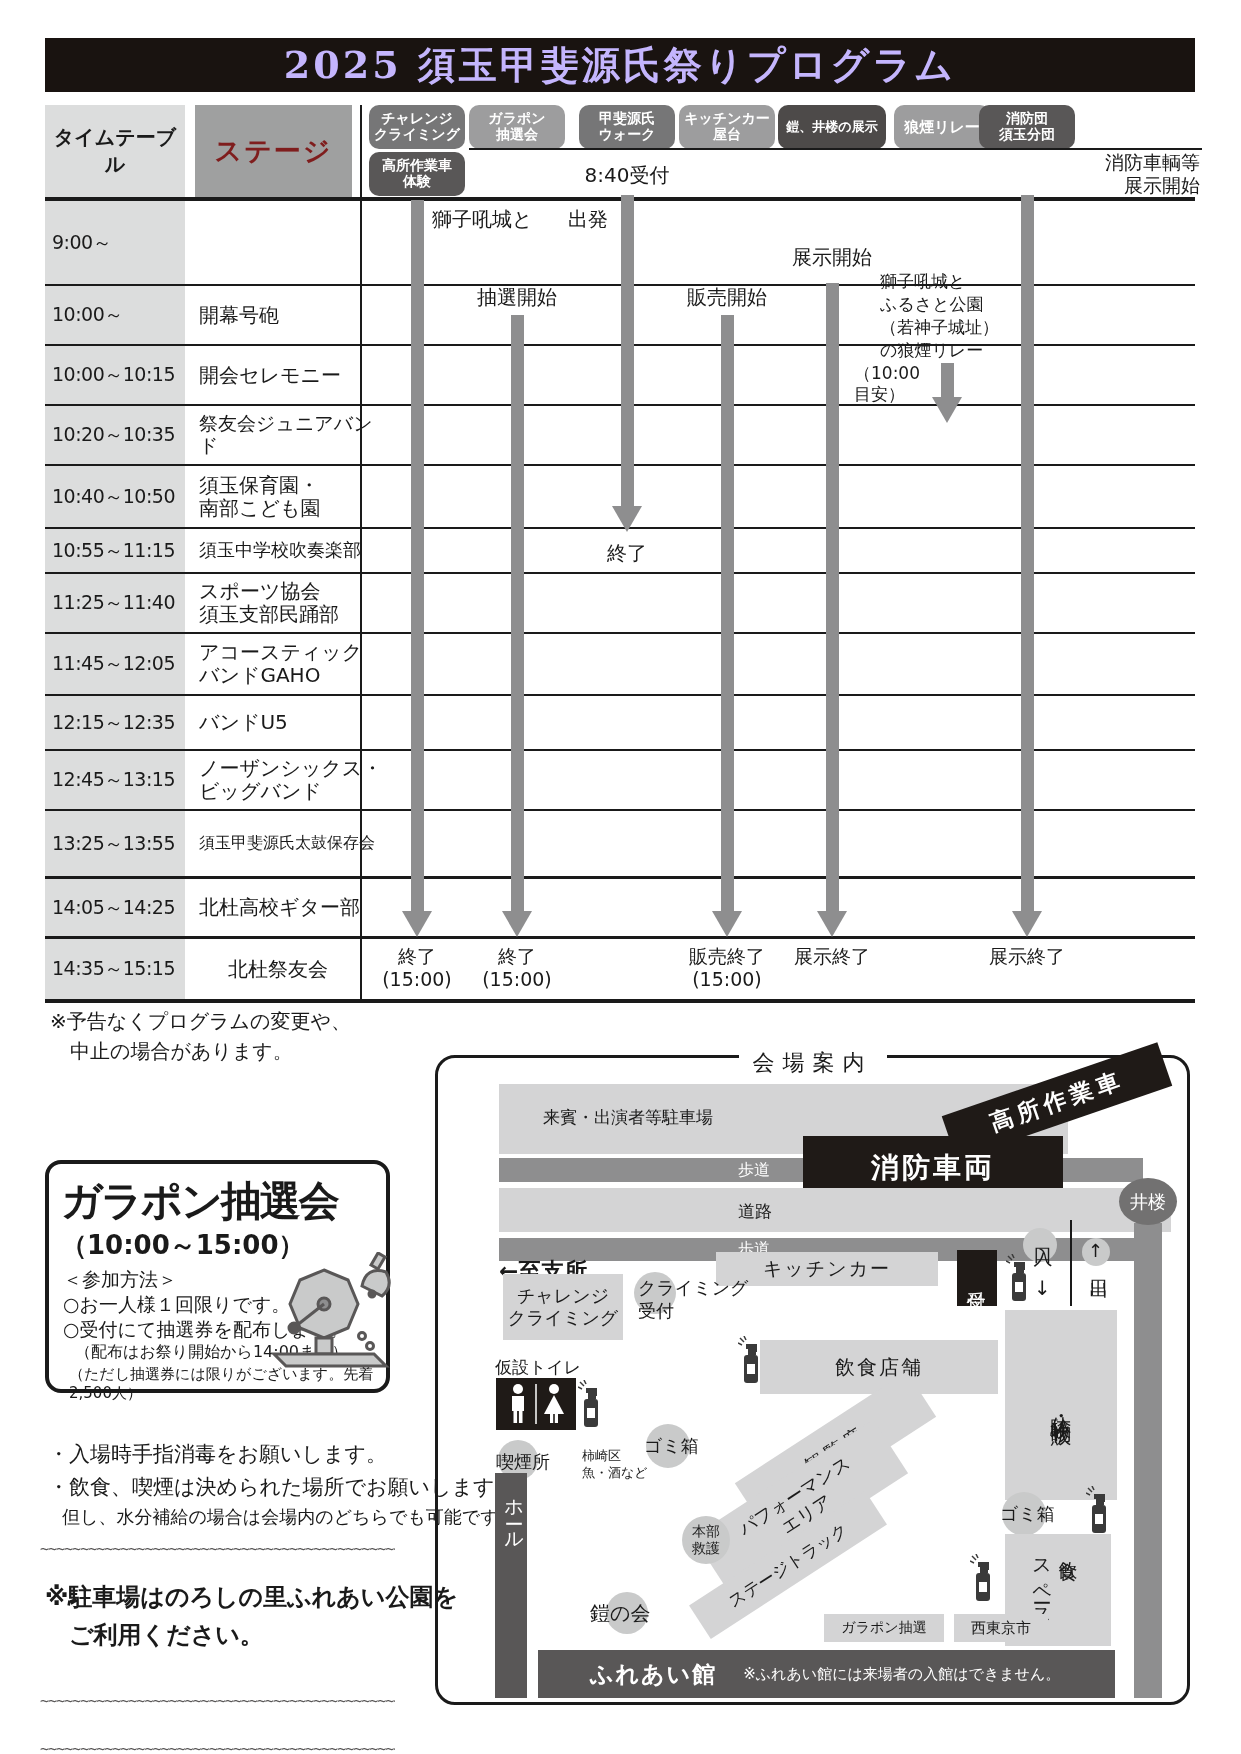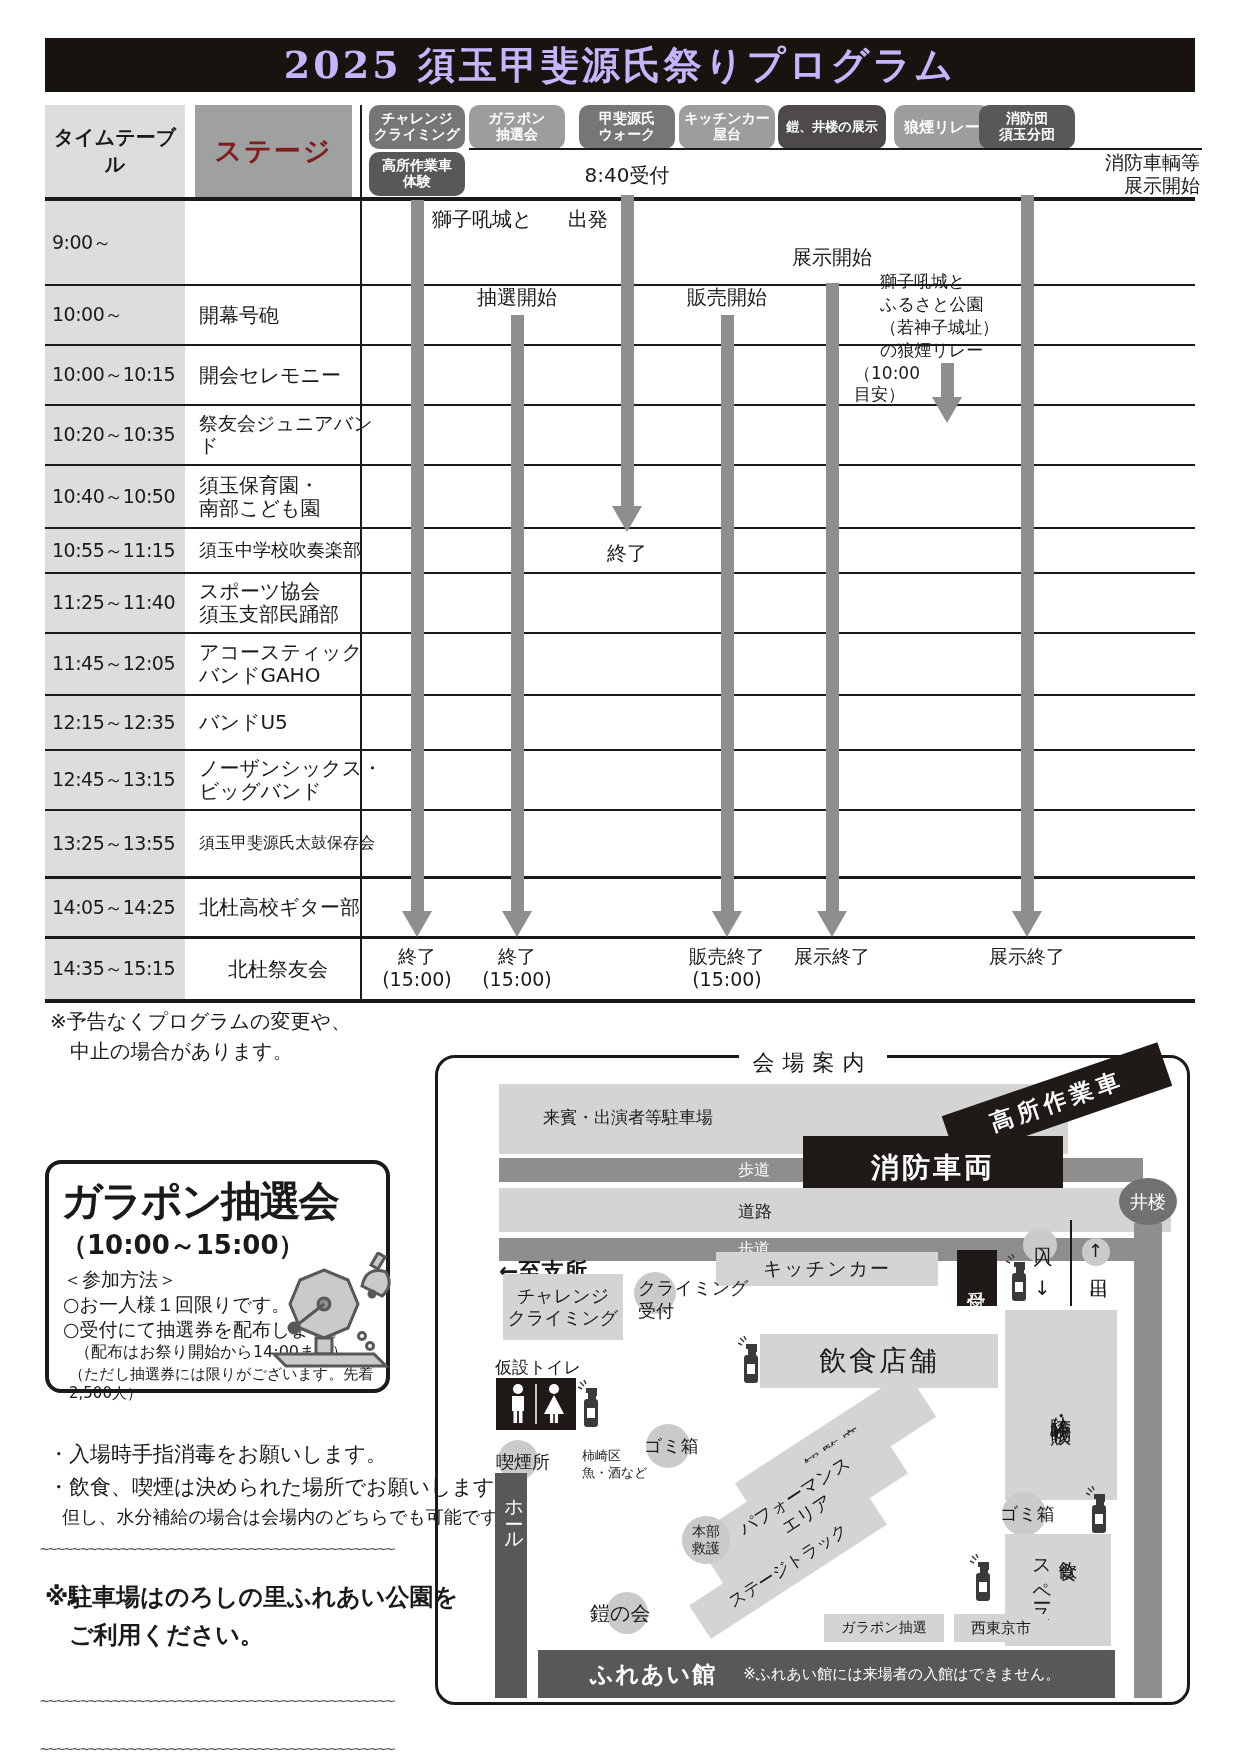--- a/index.html
+++ b/index.html
@@ -254,21 +254,21 @@
     <div class="abs gcirc" style="left:644px;top:180px;width:28px;height:28px"></div>
     <div class="abs" style="left:650px;top:182px;font-size:18px">↑</div>
     <div class="abs vtext" style="left:649px;top:206px;font-size:19px">出口</div>
 
     <div class="abs gcirc" style="left:196px;top:214px;width:42px;height:42px"></div>
     <div class="abs pre" style="left:200px;top:218px;font-size:18px;line-height:1.3">クライミング
 受付</div>
     <div class="abs gbox ctr pre" style="left:65px;top:216px;width:120px;height:66px;font-size:18px;line-height:1.25">チャレンジ
 クライミング</div>
 
-    <div class="abs gbox ctr" style="left:322px;top:276px;width:238px;height:54px;font-size:28px;letter-spacing:2px">飲食店舗</div>
+    <div class="abs gbox ctr" style="left:322px;top:282px;width:238px;height:54px;font-size:20px;letter-spacing:2px">飲食店舗</div>
     <div class="abs gbox ctr vtext" style="left:567px;top:252px;width:112px;height:190px;font-size:21px">体験・物販</div>
 
     <div class="abs" style="left:57px;top:298px;font-size:17px">仮設トイレ</div>
     <svg class="abs" style="left:58px;top:320px" width="80" height="52" viewBox="0 0 80 52">
       <rect width="80" height="52" fill="#1f1a17"></rect>
       <line x1="40" y1="6" x2="40" y2="46" stroke="#fff" stroke-width="1.5"></line>
       <circle cx="22" cy="11" r="5" fill="#fff"></circle>
       <rect x="16" y="18" width="12" height="15" fill="#fff"></rect>
       <rect x="17.5" y="33" width="3.6" height="12" fill="#fff"></rect>
       <rect x="22.9" y="33" width="3.6" height="12" fill="#fff"></rect>

